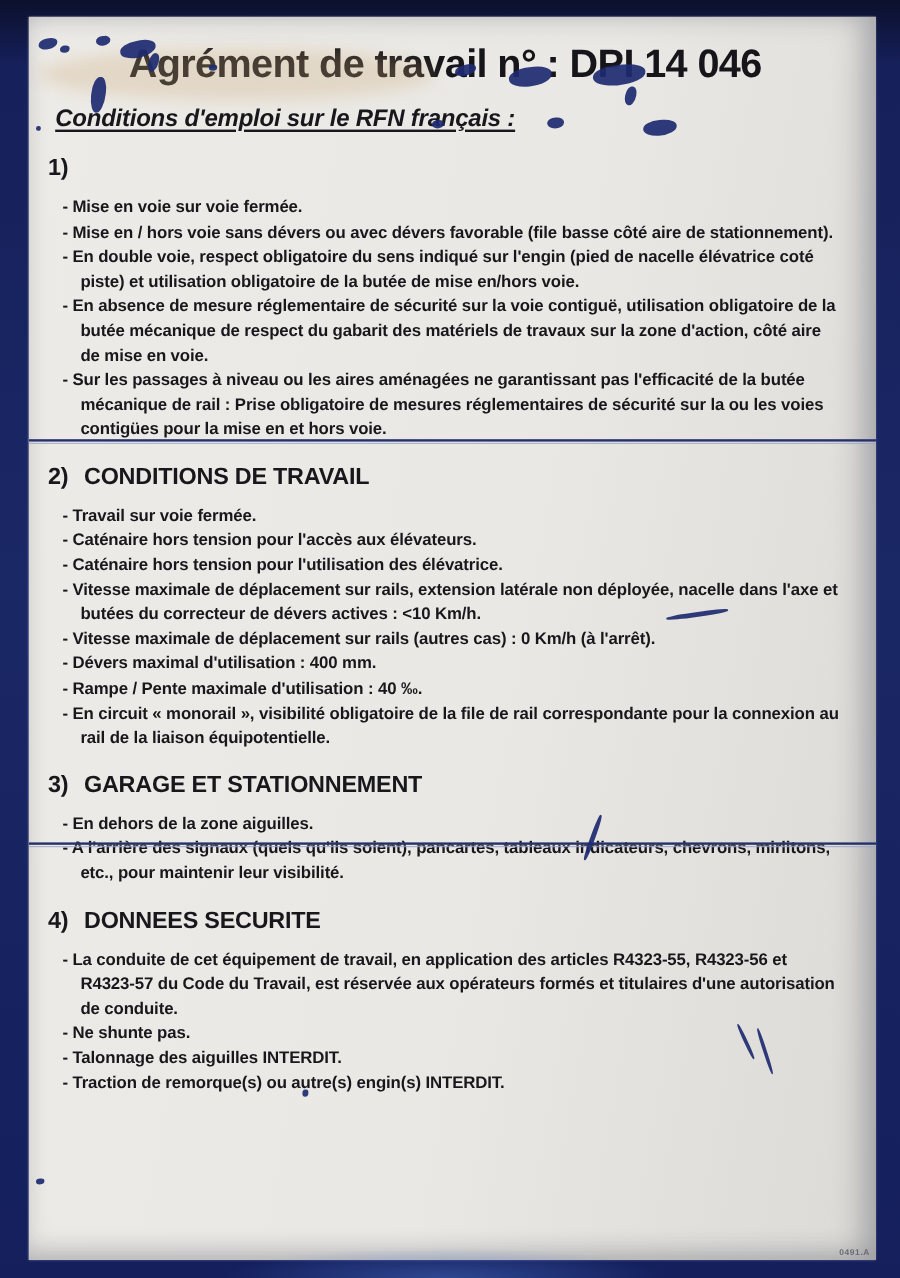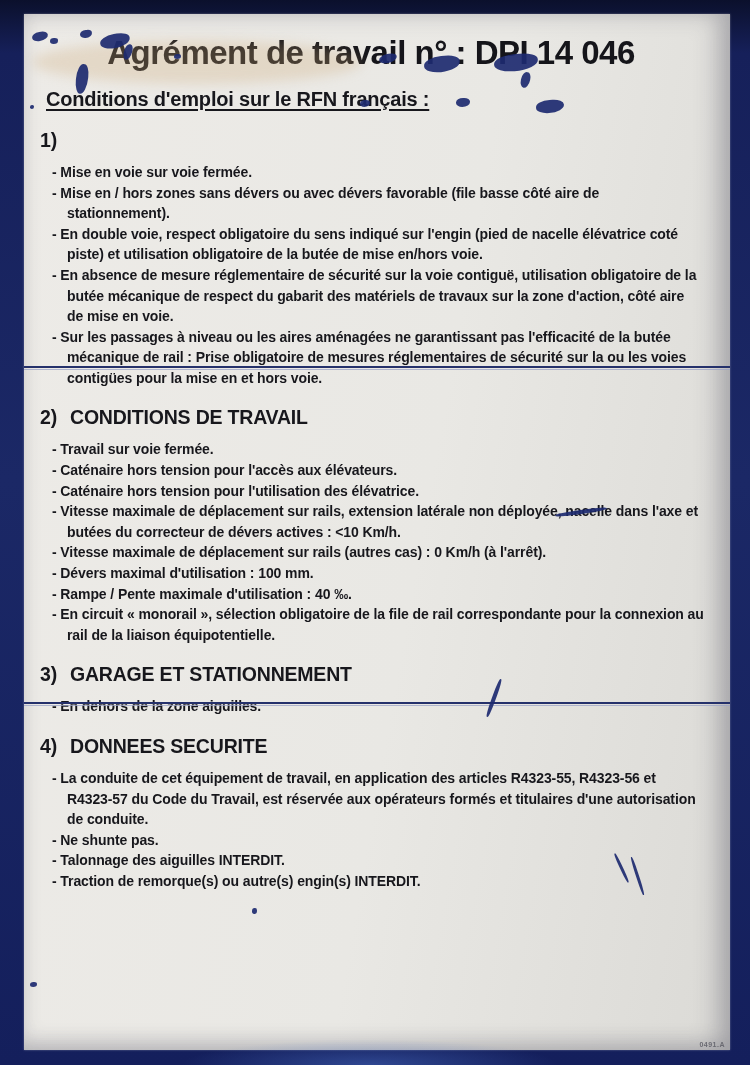--- a/index.html
+++ b/index.html
@@ -40,20 +40,21 @@
     color:#15151a;
   }
   .subtitle{
     margin-top:16px;
     margin-left:8px;
     font-size:20px;
     text-decoration:underline;
     text-underline-offset:3px;
     text-decoration-thickness:2px;
     letter-spacing:-0.2px;
+    font-style:italic;
   }
   .section h2{
     margin:18px 0 10px 2px;
     font-size:19.5px;
     letter-spacing:-0.2px;
     display:flex;
   }
   .section h2 .num{width:30px;flex:0 0 auto;}
   .section ul{
     list-style:none;
@@ -100,49 +101,50 @@
   <h1 class="title">Agrément de travail n° : DPI 14 046</h1>
   <div class="subtitle">Conditions d'emploi sur le RFN français :</div>
 
   <div id="sections">
       <div class="section">
         <h2>
           <span class="num">1)</span>
         </h2>
         <ul>
           <li>Mise en voie sur voie fermée.</li>
-          <li>Mise en / hors zones sans dévers ou avec dévers favorable (file basse côté aire de stationnement).</li>
+          <li>Mise en / hors voie sans dévers ou avec dévers favorable (file basse côté aire de stationnement).</li>
           <li>En double voie, respect obligatoire du sens indiqué sur l'engin (pied de nacelle élévatrice coté piste) et utilisation obligatoire de la butée de mise en/hors voie.</li>
           <li>En absence de mesure réglementaire de sécurité sur la voie contiguë, utilisation obligatoire de la butée mécanique de respect du gabarit des matériels de travaux sur la zone d'action, côté aire de mise en voie.</li>
           <li>Sur les passages à niveau ou les aires aménagées ne garantissant pas l'efficacité de la butée mécanique de rail : Prise obligatoire de mesures réglementaires de sécurité sur la ou les voies contigües pour la mise en et hors voie.</li>
         </ul>
       </div>
       <div class="section">
         <h2>
           <span class="num">2)</span>
           <span>CONDITIONS DE TRAVAIL</span>
         </h2>
         <ul>
           <li>Travail sur voie fermée.</li>
           <li>Caténaire hors tension pour l'accès aux élévateurs.</li>
           <li>Caténaire hors tension pour l'utilisation des élévatrice.</li>
           <li>Vitesse maximale de déplacement sur rails, extension latérale non déployée, nacelle dans l'axe et butées du correcteur de dévers actives : &lt;10 Km/h.</li>
           <li>Vitesse maximale de déplacement sur rails (autres cas) : 0 Km/h (à l'arrêt).</li>
-          <li>Dévers maximal d'utilisation : 100 mm.</li>
+          <li>Dévers maximal d'utilisation : 400 mm.</li>
           <li>Rampe / Pente maximale d'utilisation : 40 ‰.</li>
-          <li>En circuit « monorail », sélection obligatoire de la file de rail correspondante pour la connexion au rail de la liaison équipotentielle.</li>
+          <li>En circuit « monorail », visibilité obligatoire de la file de rail correspondante pour la connexion au rail de la liaison équipotentielle.</li>
         </ul>
       </div>
       <div class="section">
         <h2>
           <span class="num">3)</span>
           <span>GARAGE ET STATIONNEMENT</span>
         </h2>
         <ul>
           <li>En dehors de la zone aiguilles.</li>
+          <li>A l'arrière des signaux (quels qu'ils soient), pancartes, tableaux indicateurs, chevrons, mirlitons, etc., pour maintenir leur visibilité.</li>
         </ul>
       </div>
       <div class="section">
         <h2>
           <span class="num">4)</span>
           <span>DONNEES SECURITE</span>
         </h2>
         <ul>
           <li>La conduite de cet équipement de travail, en application des articles R4323-55, R4323-56 et R4323-57 du Code du Travail, est réservée aux opérateurs formés et titulaires d'une autorisation de conduite.</li>
           <li>Ne shunte pas.</li>

